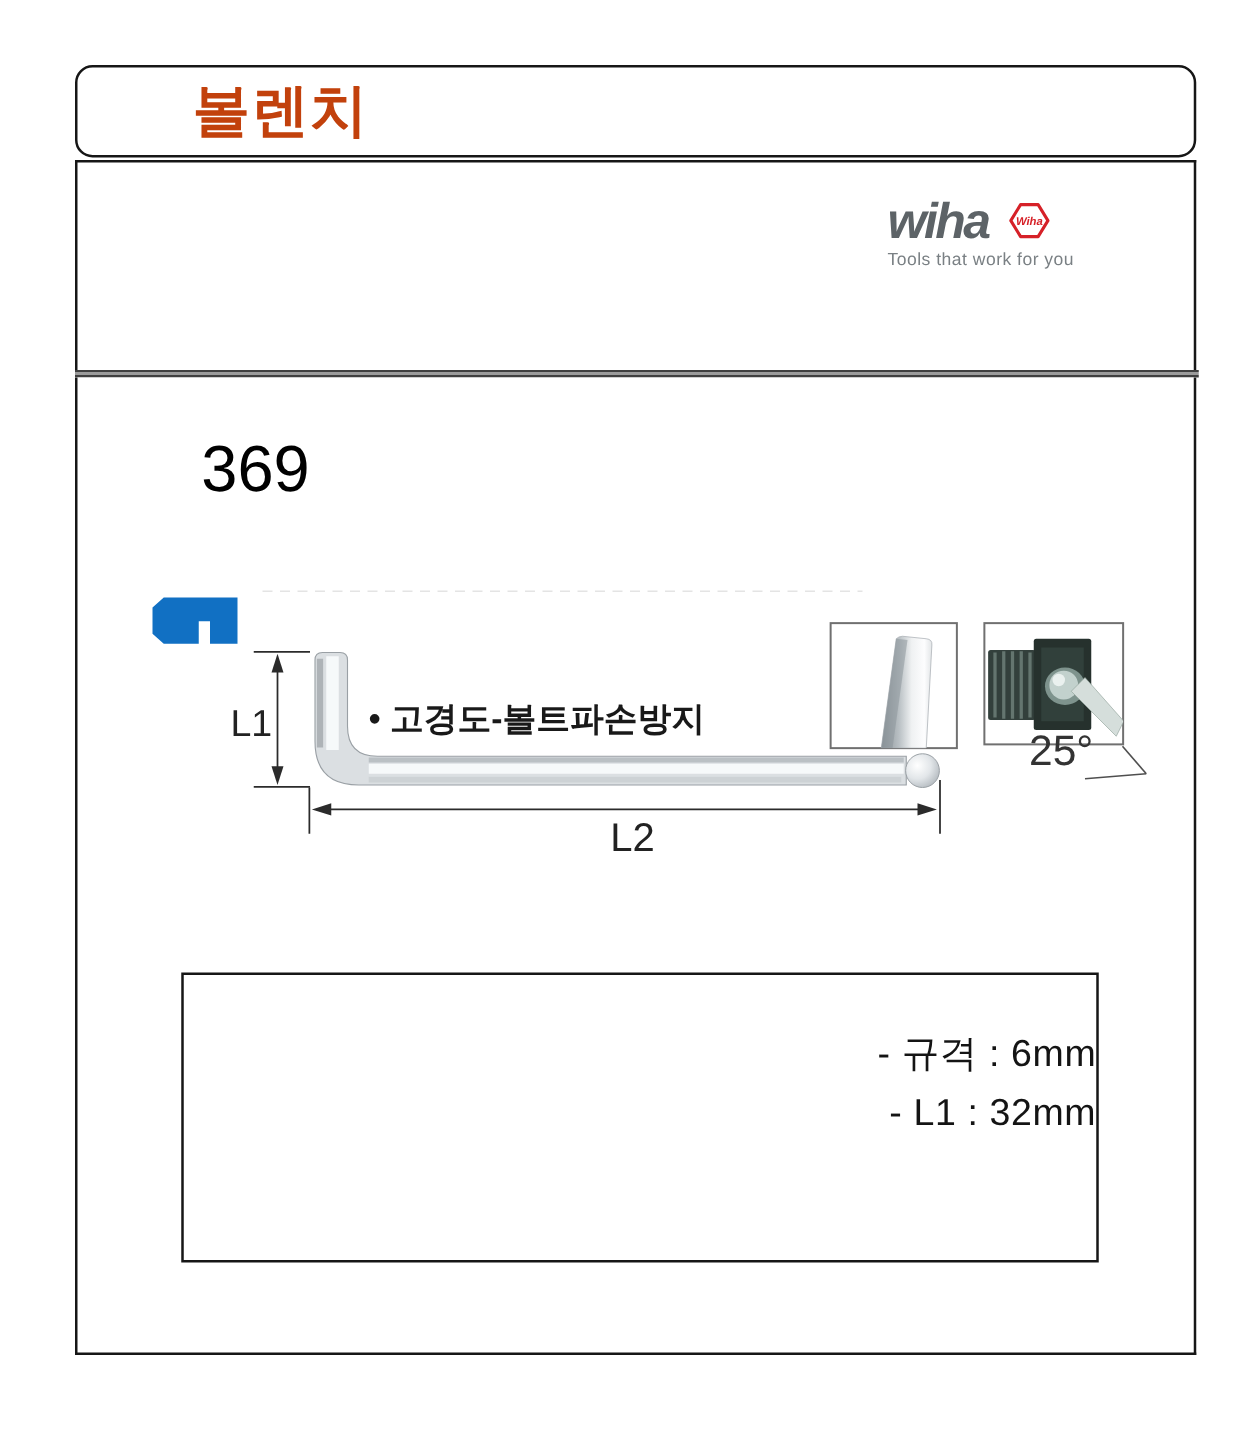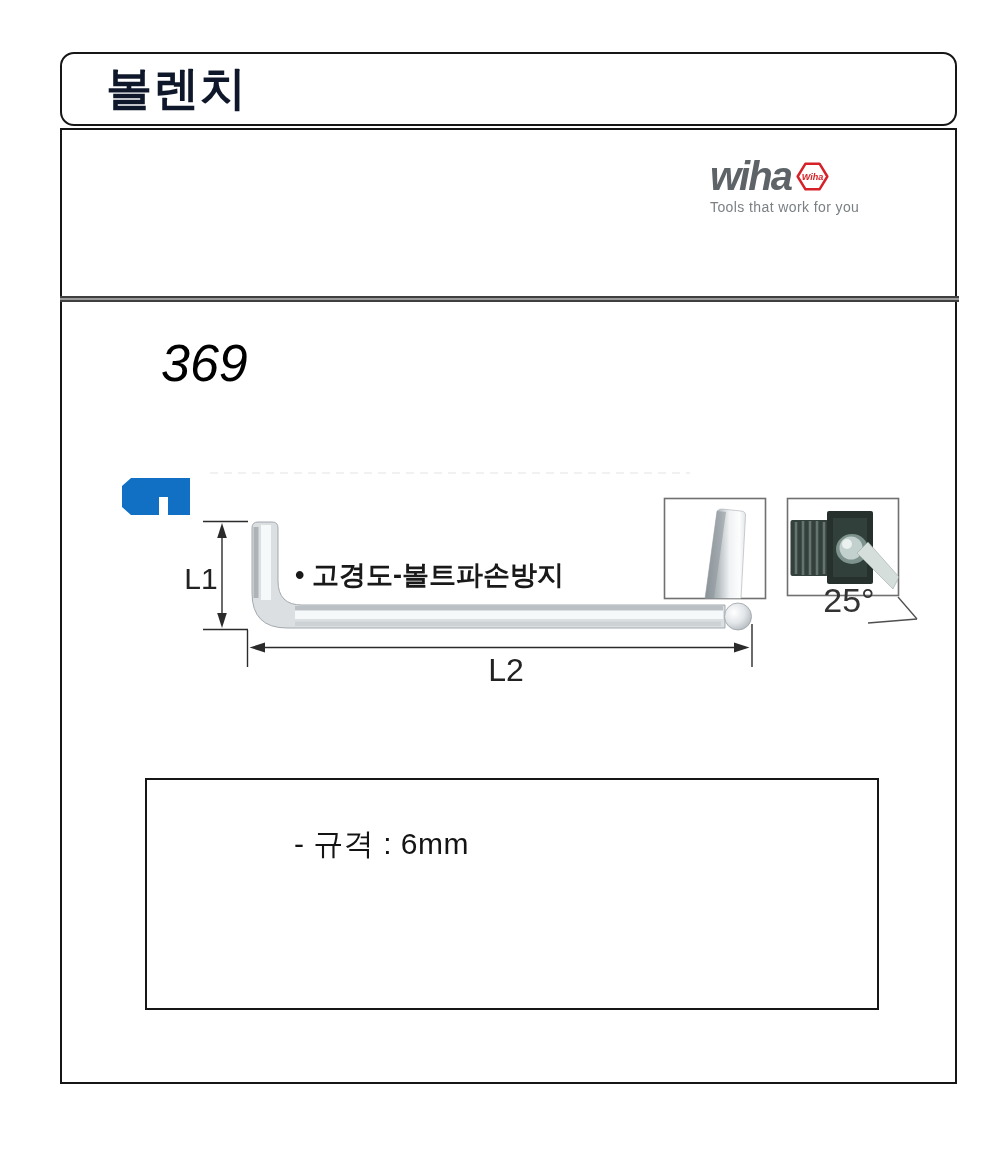--- a/index.html
+++ b/index.html
@@ -12,33 +12,33 @@
   #canvas { position:absolute; inset:0; }
 
   
   .title-box {
     position:absolute; left:60px; top:52px; width:897px; height:74px;
     border:2.5px solid #161616; border-radius:14px;
     display:flex; align-items:center; padding-left:44px;
     background:#fff;
   }
   .title-text {
-    font-size:46px; font-weight:bold; color:#0f172a; letter-spacing:1px;
+    font-size:46px; font-weight:bold; color:#c2410c; letter-spacing:1px;margin-left:48px;
   }
 
   
   .logo-box {
     position:absolute; left:60px; top:128px; width:897px; height:168px;
     border-left:2px solid #161616; border-right:2px solid #161616; border-top:2px solid #161616;
     background:#fff;
   }
   .brand-block {
     position:absolute; right:115px; top:30px; width:130px;
   }
-  .brand-row { display:flex; align-items:flex-start; gap:5px; }
+  .brand-row { display:flex; align-items:center; gap:16px; }
   .brand-wordmark {
     font-size:40px; font-weight:bold; font-style:italic;
     color:#5d6367; letter-spacing:-2px; line-height:0.8;
   }
   .brand-badge { width:33px; height:33px; flex:0 0 auto; }
   .brand-tagline {
     margin-top:6px; font-size:14px; color:#7a8084; letter-spacing:0.4px;
     white-space:nowrap;
   }
 
@@ -47,35 +47,35 @@
     position:absolute; left:60px; top:296px; width:899px; height:6px;
     background:linear-gradient(to bottom,#3f3f3f 0 2px,#9b9b9b 2px 4px,#3f3f3f 4px 6px);
   }
 
   
   .main-box {
     position:absolute; left:60px; top:302px; width:897px; height:782px;
     border:2px solid #161616; border-top:none; background:#fff;
   }
   .product-code {
-    position:absolute; left:161px; top:333px;
-    font-size:52px; color:#000; font-weight:normal; letter-spacing:0;font-style:italic;
+    position:absolute; left:161px; top:346px;
+    font-size:52px; color:#000; font-weight:normal; letter-spacing:0;
   }
 
   .drawing-svg { position:absolute; left:100px; top:440px; }
 
   
   .spec-box {
     position:absolute; left:145px; top:778px; width:734px; height:232px;
     border:2px solid #161616; background:#fff;
     padding:40px 0 0 147px;
   }
   .spec-line {
     font-size:30px; line-height:47px; color:#141414; font-weight:500;
-    letter-spacing:0.5px; white-space:pre;
+    letter-spacing:0.5px; white-space:pre;text-align:right;
   }
 </style>
 </head>
 <body>
 
 <div id="canvas">
 
   <div class="title-box">
     <span class="title-text">볼렌치</span>
   </div>
@@ -182,15 +182,16 @@
         <path d="M857,553 L868,542 L899,577 L893,589 Z" fill="#d5dedb" stroke="#8fa099" stroke-width="0.5"></path>
       </g>
       <line x1="898" y1="597" x2="917" y2="619" stroke="#4f4f4f" stroke-width="1.3"></line>
       <line x1="917" y1="619" x2="868" y2="623" stroke="#4f4f4f" stroke-width="1.3"></line>
     </g>
     <text x="849" y="612" text-anchor="middle" font-size="34" fill="#333">25°</text>
   </svg>
 
   <div class="spec-box">
     <div class="spec-line">- 규격 : 6mm</div>
+    <div class="spec-line">- L1 : 32mm</div>
   </div>
 
 </div>
 
 </body></html>

